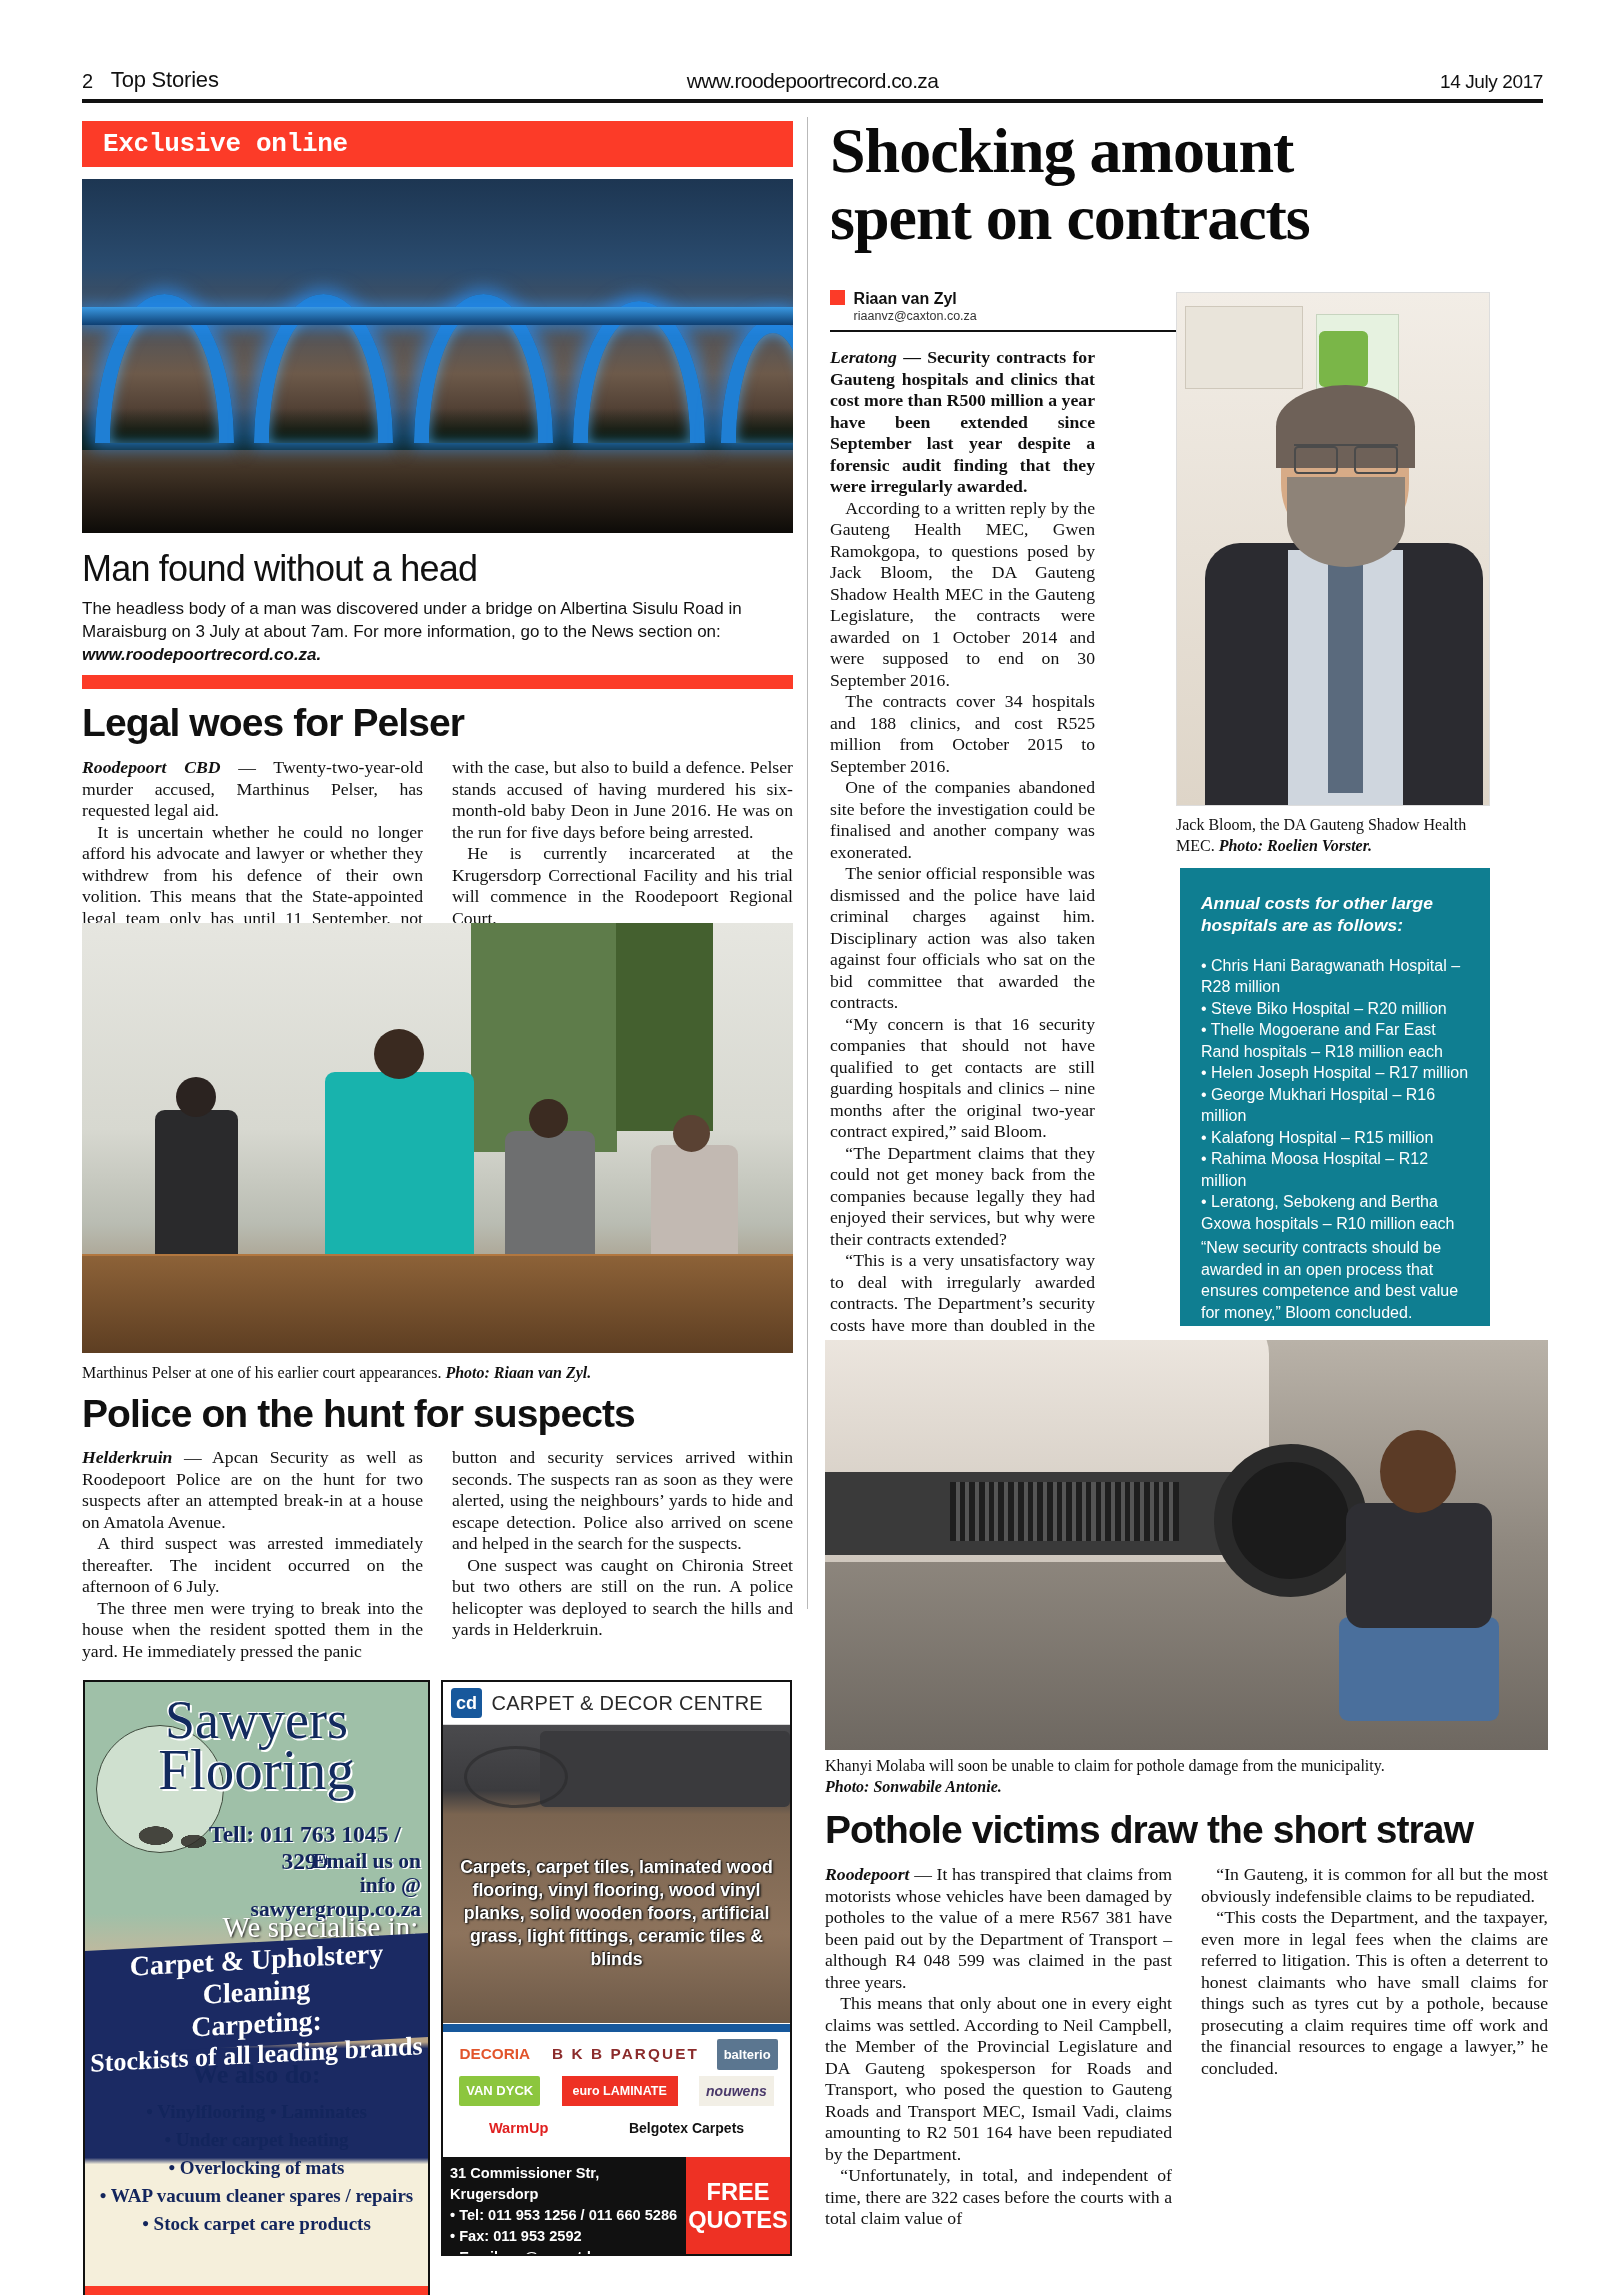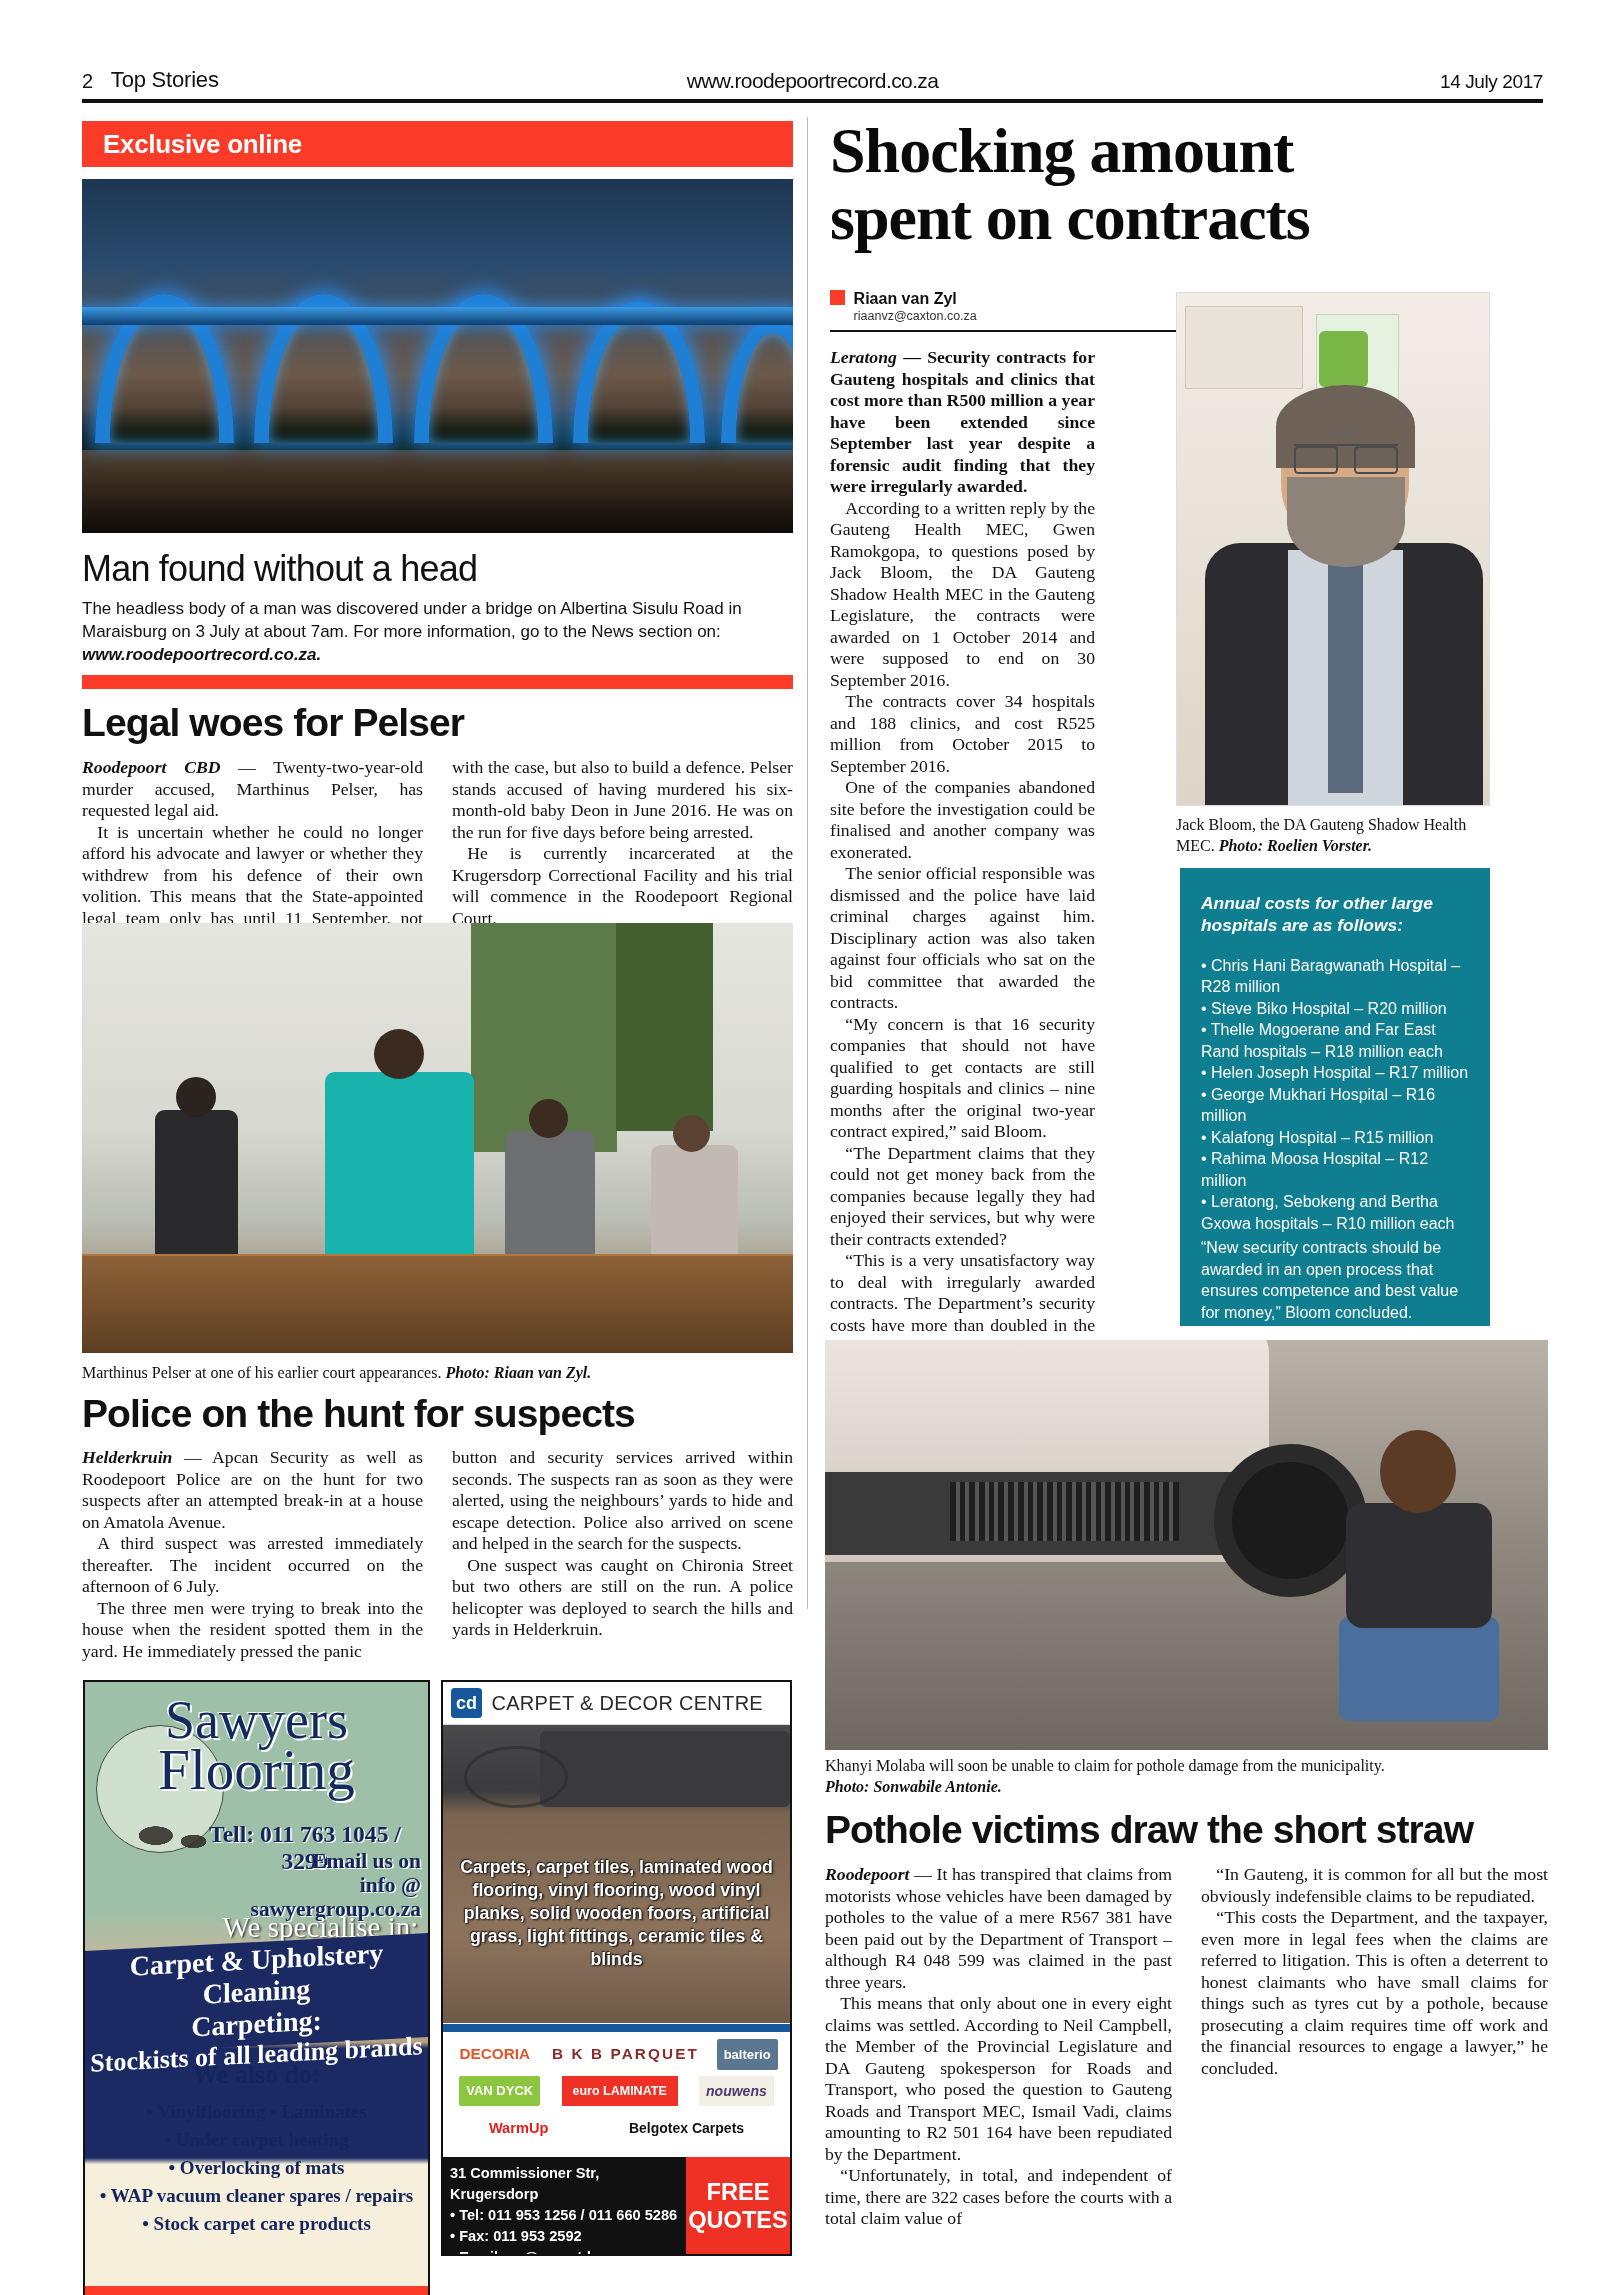--- a/index.html
+++ b/index.html
@@ -25,21 +25,21 @@
   }
 
   
   .col-divider {
     position:absolute; left:807px; top:117px; width:1.4px; height:1492px; background:#b9b9b9;
   }
 
   
   .excl-banner {
     position:absolute; left:82px; top:121px; width:711px; height:46px;
-    background:#fc3b28; display:flex; align-items:center;
+    background:#fc3b28; display:flex; align-items:center;font-family:Liberation Mono, monospace;
   }
   .excl-banner span {
     color:#fff; font-size:26px; font-weight:bold; margin-left:21px; letter-spacing:-0.3px;
   }
 
   
   .bridge-photo {
     position:absolute; left:82px; top:179px; width:711px; height:354px;
     background:
       radial-gradient(ellipse 278px 125px at 30% 35%, #2b6fb8 0%, #11325e 55%, #071628 100%),

